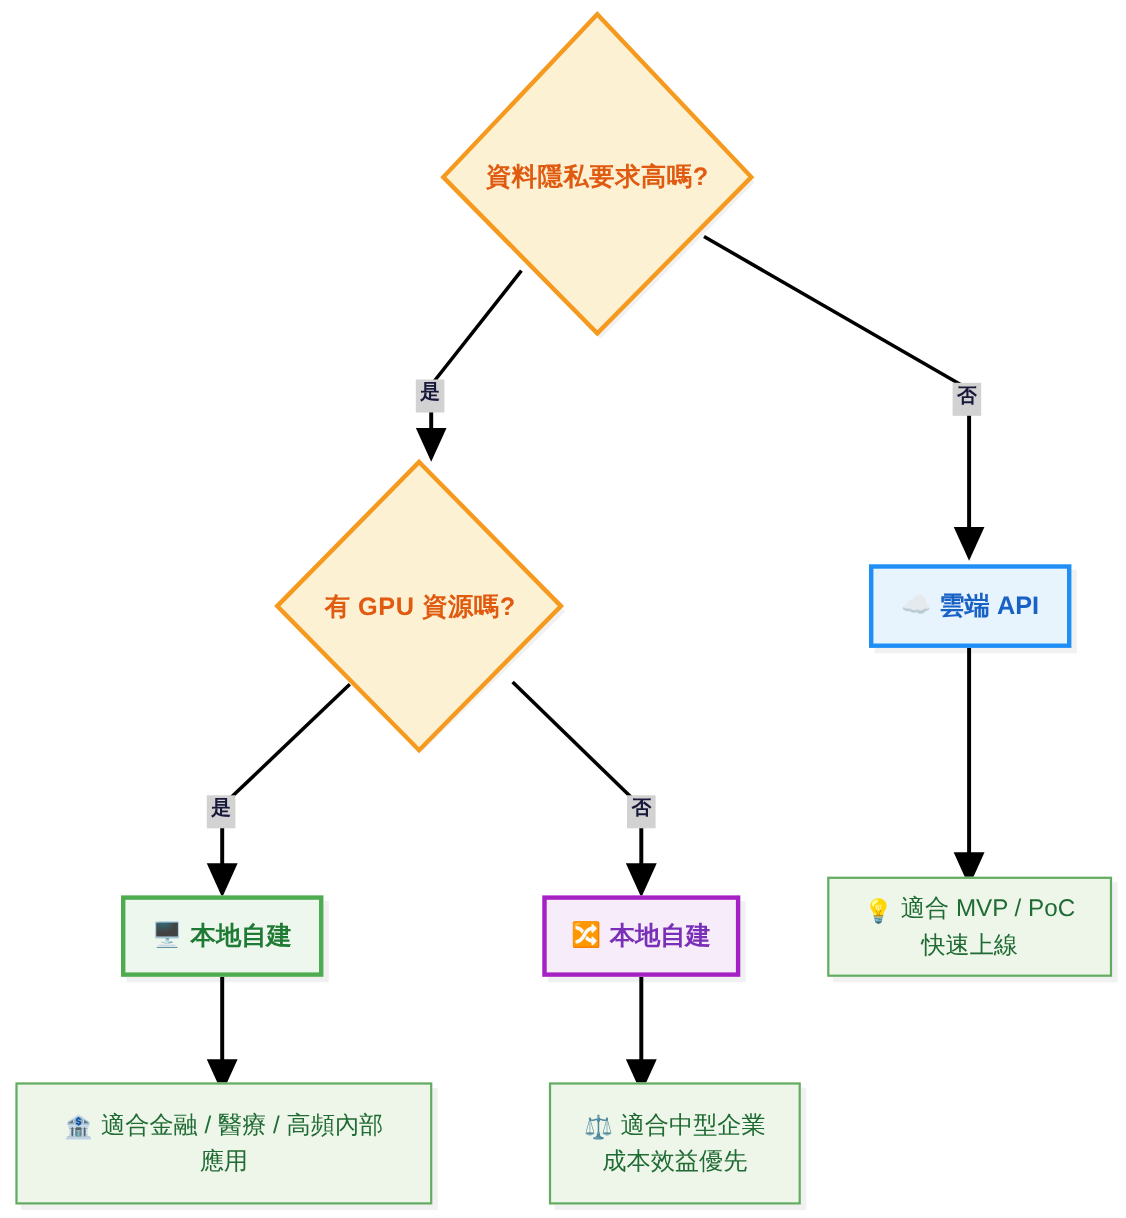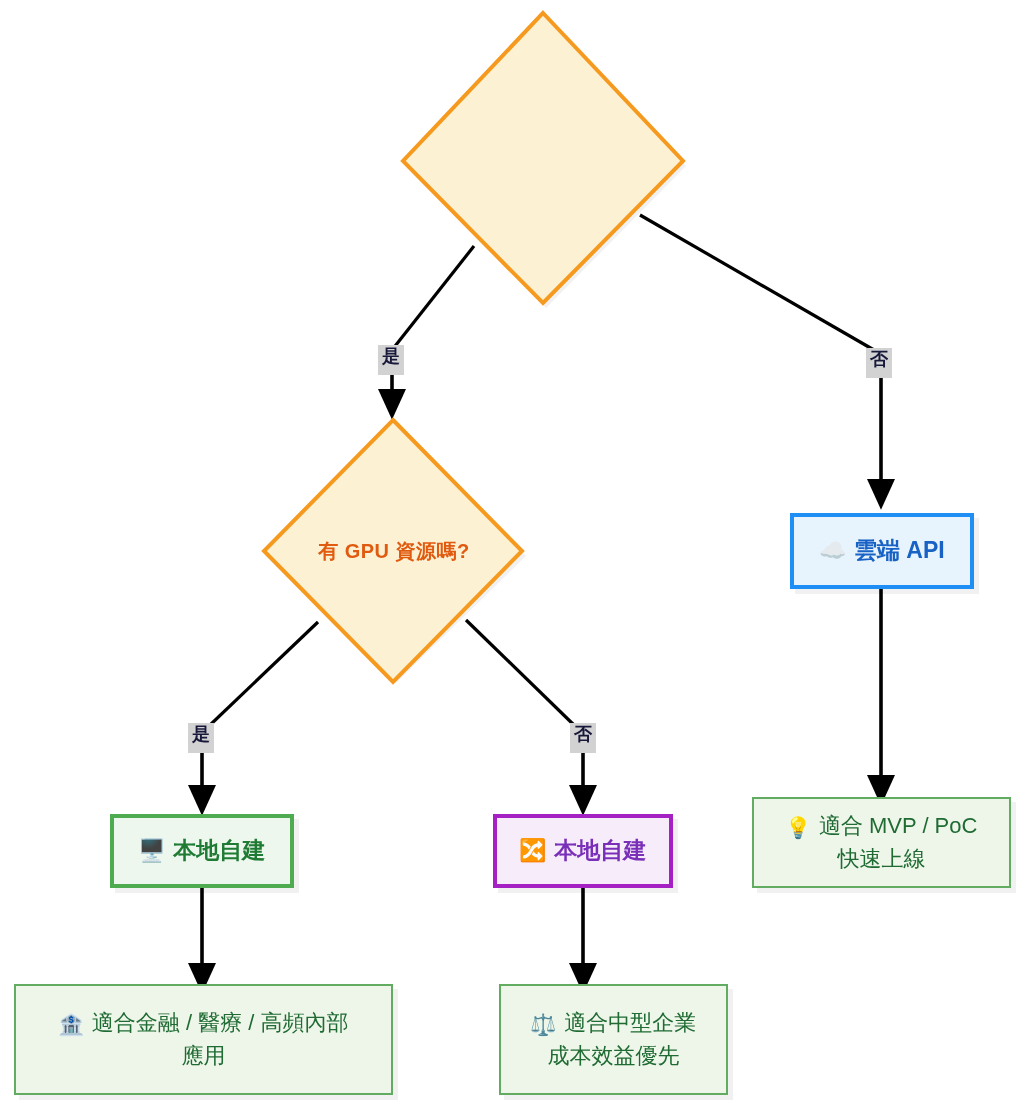--- a/index.html
+++ b/index.html
@@ -160,23 +160,24 @@
     <g>
       <path d="M 583,888 L 583,978" stroke="#000000" stroke-width="3.6" fill="none" marker-end="url(#arrow)"></path>
     </g>
   </svg>
 
   <div class="diamond" style="left:397px; top:8px; width:292px; height:305px; font-size:23px;">
     <svg class="shape" viewBox="0 0 292 305" preserveAspectRatio="none">
       <polygon points="149,10 289,158 149,300 9,158" fill="rgba(0,0,0,0.055)" stroke="none"></polygon>
       <polygon points="146,5 286,153 146,295 6,153" fill="#fdf1d3" stroke="#f59a1e" stroke-width="4"></polygon>
     </svg>
-  </div>
-
-  <div class="diamond" style="left:259px; top:415px; width:270px; height:272px; font-size:20px;">
+    <span class="dlabel">資料隱私要求高嗎?</span>
+  </div>
+
+  <div class="diamond" style="left:247px; top:415px; width:270px; height:272px; font-size:23px;">
     <svg class="shape" viewBox="0 0 270 272" preserveAspectRatio="none">
       <polygon points="137,9 267,141 137,268 7,141" fill="rgba(0,0,0,0.055)" stroke="none"></polygon>
       <polygon points="134,5 263,136 134,267 5,136" fill="#fdf1d3" stroke="#f59a1e" stroke-width="4"></polygon>
     </svg>
     <span class="dlabel">有 GPU 資源嗎?</span>
   </div>
 
   <div class="edge-label" style="left:378px; top:345px; width:26px; height:30px;">
     <span>是</span>
   </div>

